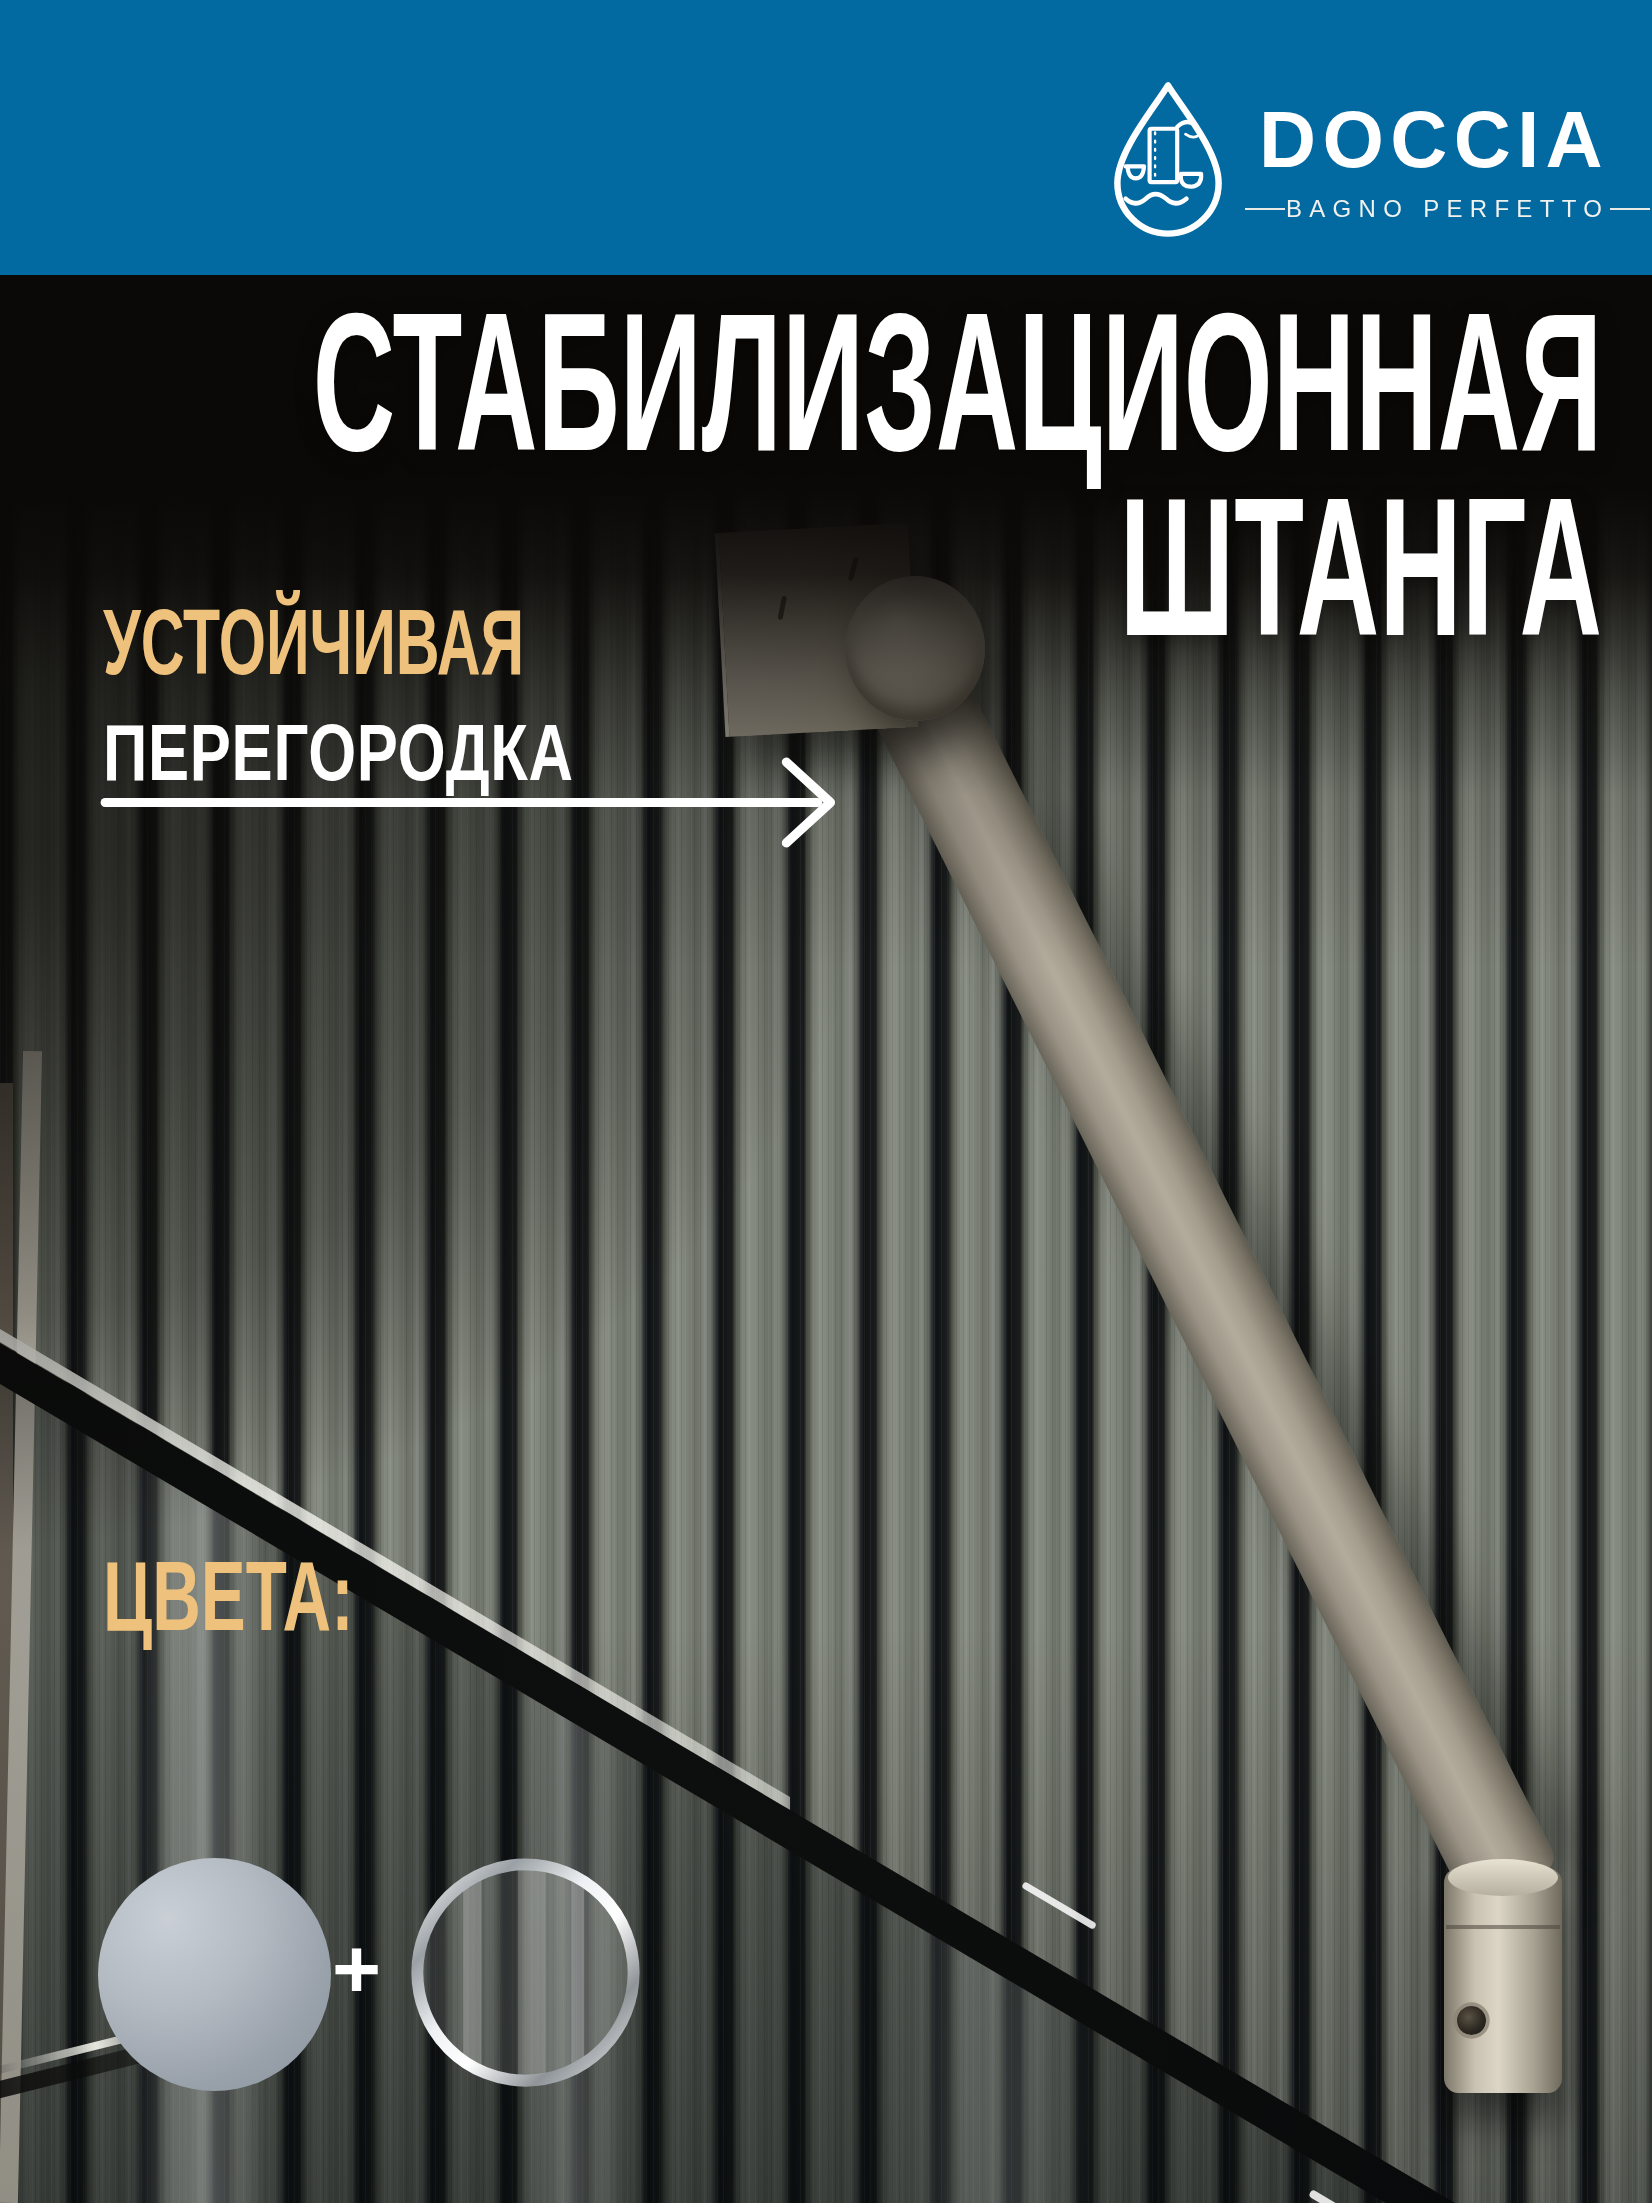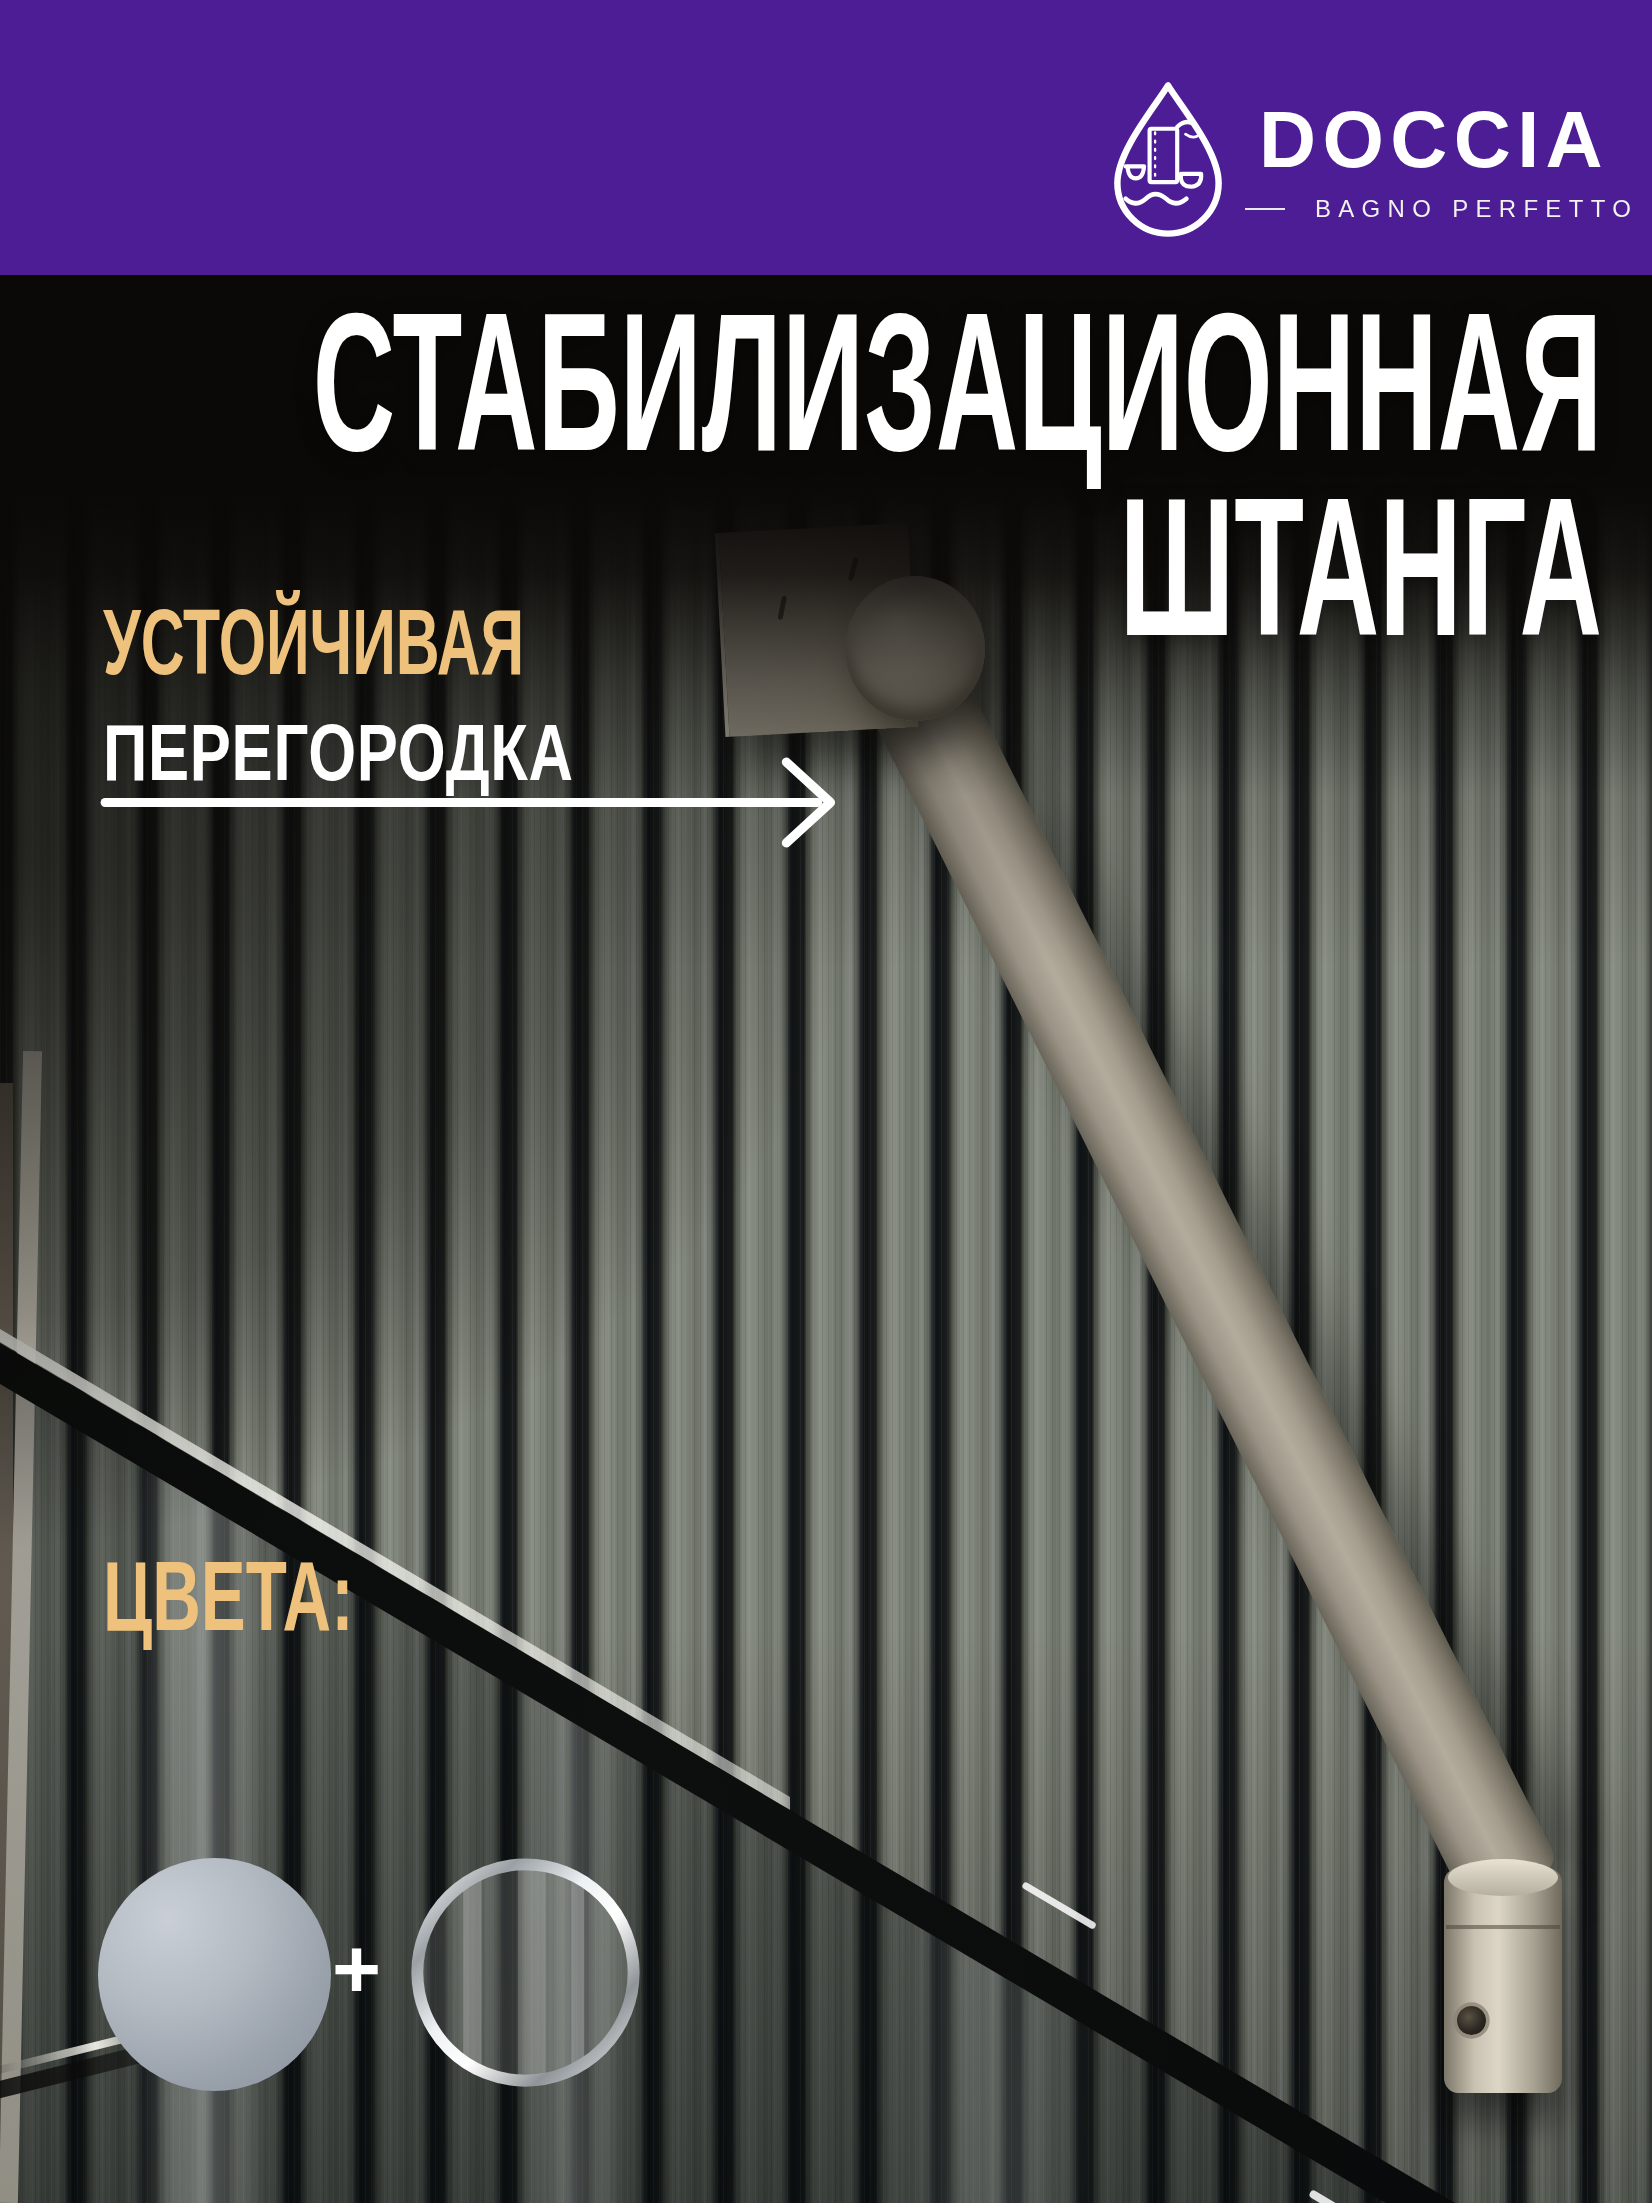--- a/index.html
+++ b/index.html
@@ -1,18 +1,18 @@
 <!DOCTYPE html>
 <html style="font-size:14.7px"><head>
 <meta charset="utf-8">
 <style>
   html,body{margin:0;padding:0;background:#0b0907;}
   .canvas{
     position:relative;width:1653px;height:2204px;overflow:hidden;
-    background:#4c1d95;font-family:"Liberation Sans","DejaVu Sans",sans-serif;
+    background:#0369a1;font-family:"Liberation Sans","DejaVu Sans",sans-serif;
   }
   
   .photo{position:absolute;left:0;top:275px;width:1653px;height:1928px;overflow:hidden;}
   .wall{
     position:absolute;inset:0;
     background:
       repeating-linear-gradient(90deg,
         rgba(255,255,255,0.05) 0 0.9px, rgba(0,0,0,0) 0.9px 2.8px,
         rgba(0,0,0,0.10) 2.8px 3.7px, rgba(0,0,0,0) 3.7px 6.4px),
       linear-gradient(180deg, rgba(20,16,12,0.45) 0%, rgba(0,0,0,0) 22%, rgba(0,0,0,0) 70%, rgba(5,8,8,0.35) 100%),
@@ -91,21 +91,21 @@
   
   .scrim-top{position:absolute;inset:0;
     background:linear-gradient(180deg,#0b0907 0%,#0b0907 11%,rgba(11,9,7,0.88) 15.5%,rgba(11,9,7,0.5) 21%,rgba(11,9,7,0.15) 27%,rgba(11,9,7,0) 36%);}
   .scrim-left{position:absolute;inset:0;
     background:radial-gradient(ellipse 1377px 1056px at -4% 29%,rgba(9,8,6,0.82) 0%,rgba(9,8,6,0.38) 46%,rgba(9,8,6,0) 68%);}
   
   .brand{position:absolute;left:1098px;top:77px;width:514px;height:174px;}
   .brand svg{position:absolute;left:0;top:1.8px;}
   .brand-name{position:absolute;left:147px;top:16.5px;width:364px;
     color:#fff;font-weight:700;font-size:79px;letter-spacing:6.4px;text-align:right;white-space:nowrap;}
-  .brand-tagline{position:absolute;left:147px;top:118px;width:364px;display:flex;align-items:center;gap:30px;color:#f1f1ee;}
+  .brand-tagline{position:absolute;left:147px;top:118px;width:364px;display:flex;align-items:center;gap:1px;color:#f1f1ee;}
   .brand-tagline .dash{flex:0 0 40px;height:2.8px;background:#e9e9e6;}
   .brand-tagline .txt{font-size:24px;letter-spacing:7.3px;white-space:nowrap;}
   
   .condensed{display:inline-block;transform-origin:right center;transform:scaleX(0.58);}
   .condensed-l{display:inline-block;transform-origin:left center;}
   .title{position:absolute;right:51px;top:290px;text-align:right;color:#fff;font-weight:700;
     font-size:197px;line-height:185px;white-space:nowrap;text-shadow:0 5.5px 27.5px rgba(0,0,0,0.35);}
   .callout{position:absolute;left:103px;top:594px;}
   .callout-highlight{color:#eec27d;font-weight:700;font-size:92px;line-height:96px;white-space:nowrap;}
   .callout-highlight .condensed-l{transform:scaleX(0.66);}

